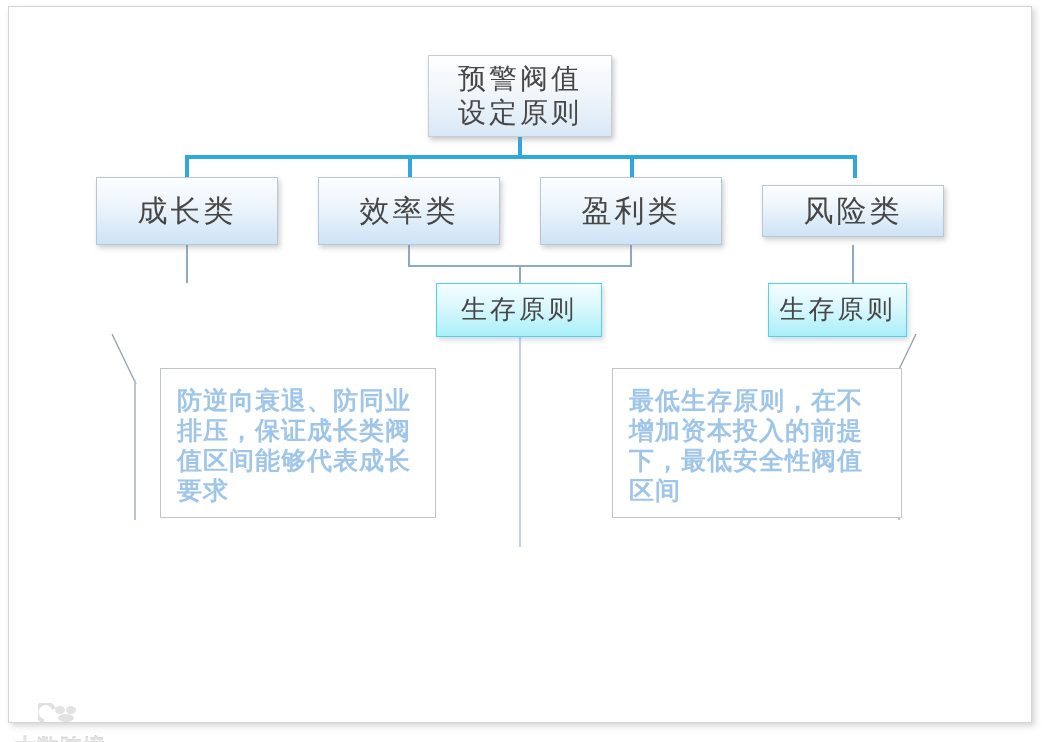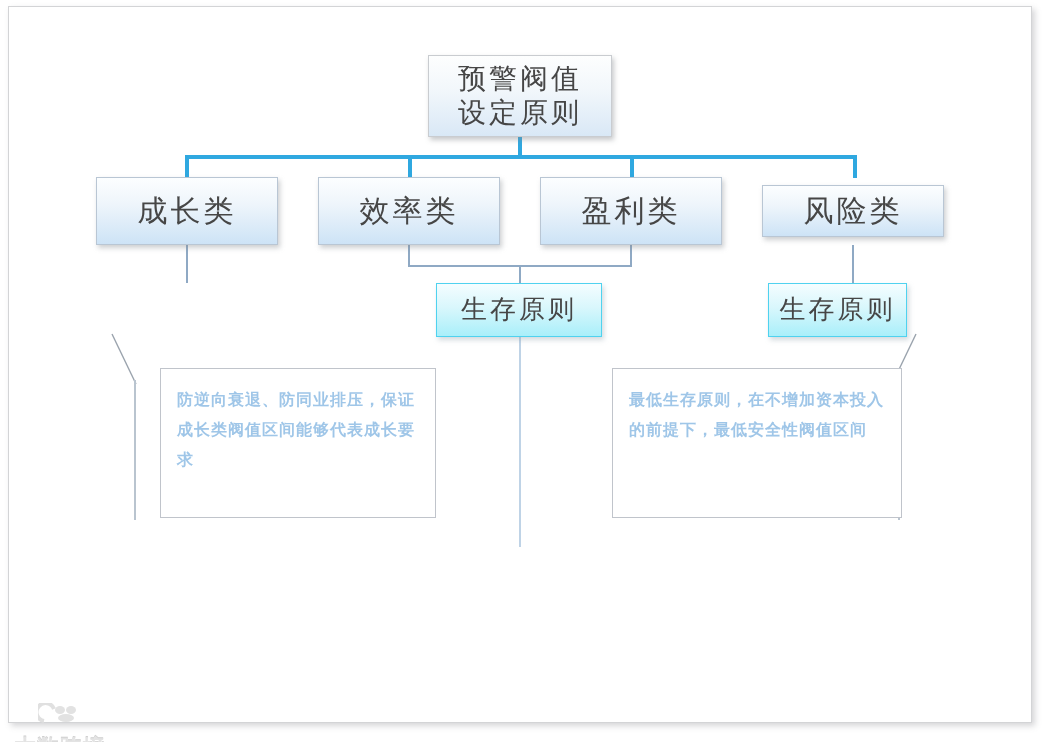--- a/index.html
+++ b/index.html
@@ -76,21 +76,21 @@
 
   
   .callout {
     position: absolute;
     box-sizing: border-box;
     border: 1px solid #c0c4cb;
     background: #ffffff;
     color: #9fc6e8;
     font-family: "Liberation Sans", "DejaVu Sans", sans-serif;
     font-weight: bold;
-    font-size: 16px;
+    font-size: 25px;
     line-height: 30px;
     letter-spacing: 1px;
     padding: 16px 16px 10px 16px;
     z-index: 4;
   }
   .callout-wide {
     font-size: 21px;
     line-height: 32px;
     padding: 34px 22px 20px 22px;
   }

